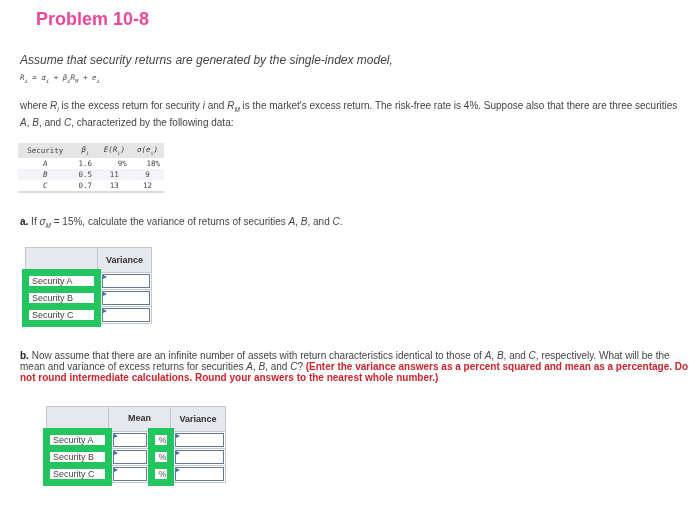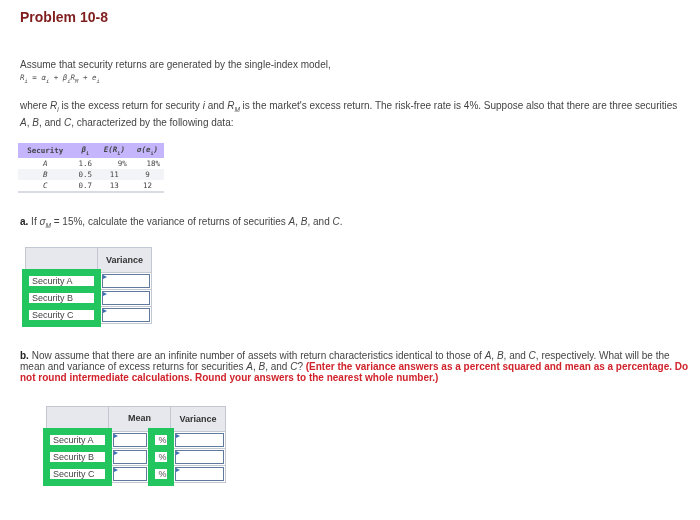--- a/index.html
+++ b/index.html
@@ -1,29 +1,29 @@
 <!DOCTYPE html>
 <html><head>
   <meta charset="utf-8">
   <style>
     * { box-sizing: border-box; margin: 0; padding: 0; }
     html, body { width: 700px; height: 520px; background: #ffffff; overflow: hidden; }
     body { font-family: "Liberation Sans", sans-serif; color: #333333; position: relative; }
 
-    .title { position: absolute; left: 20px; top: 9px; font-size: 14px; font-weight: bold; color: #7f1d1d; }
-    .intro { position: absolute; left: 20px; top: 59px; font-size: 10px; color: #444444; }
+    .title { position: absolute; left: 36px; top: 9px; font-size: 18px; font-weight: bold; color: #ec4899; }
+    .intro { position: absolute; left: 20px; top: 53px; font-size: 12px; color: #444444; font-style: italic; }
     .formula { position: absolute; left: 20px; top: 73px; font-family: "DejaVu Sans Mono", monospace; font-size: 7.5px; font-style: italic; color: #555555; }
     .formula sub { font-size: 5.5px; }
 
     .para { position: absolute; left: 20px; top: 99px; width: 665px; font-size: 10px; line-height: 13px; color: #444444; }
     .para i { font-style: italic; }
     .para sub { font-size: 6.5px; font-style: italic; }
 
     .data-table { position: absolute; left: 18px; top: 143px; width: 146px; border-collapse: collapse; font-family: "DejaVu Sans Mono", monospace; font-size: 7.5px; color: #444444; }
-    .data-table th { background: #c4b5fd; font-weight: bold; padding: 2px 1px; text-align: center; }
+    .data-table th { background: #e5e5e5; font-weight: normal; padding: 2px 1px; text-align: center; }
     .data-table th sub, .data-table td sub { font-size: 5px; }
     .data-table td { padding: 1px 2px; text-align: center; line-height: 9px; }
     .data-table tr.r1 td { background: #ffffff; }
     .data-table tr.r2 td { background: #f3f4f7; }
     .data-table tr.r3 td { background: #ffffff; }
     .data-table td.sec { font-style: italic; }
     .data-table td.num { text-align: right; padding-right: 4px; }
     .data-table tr.r3 td { border-bottom: 2px solid #d8dbe2; }
 
     .qa { position: absolute; left: 20px; top: 216px; font-size: 10px; color: #444444; }

